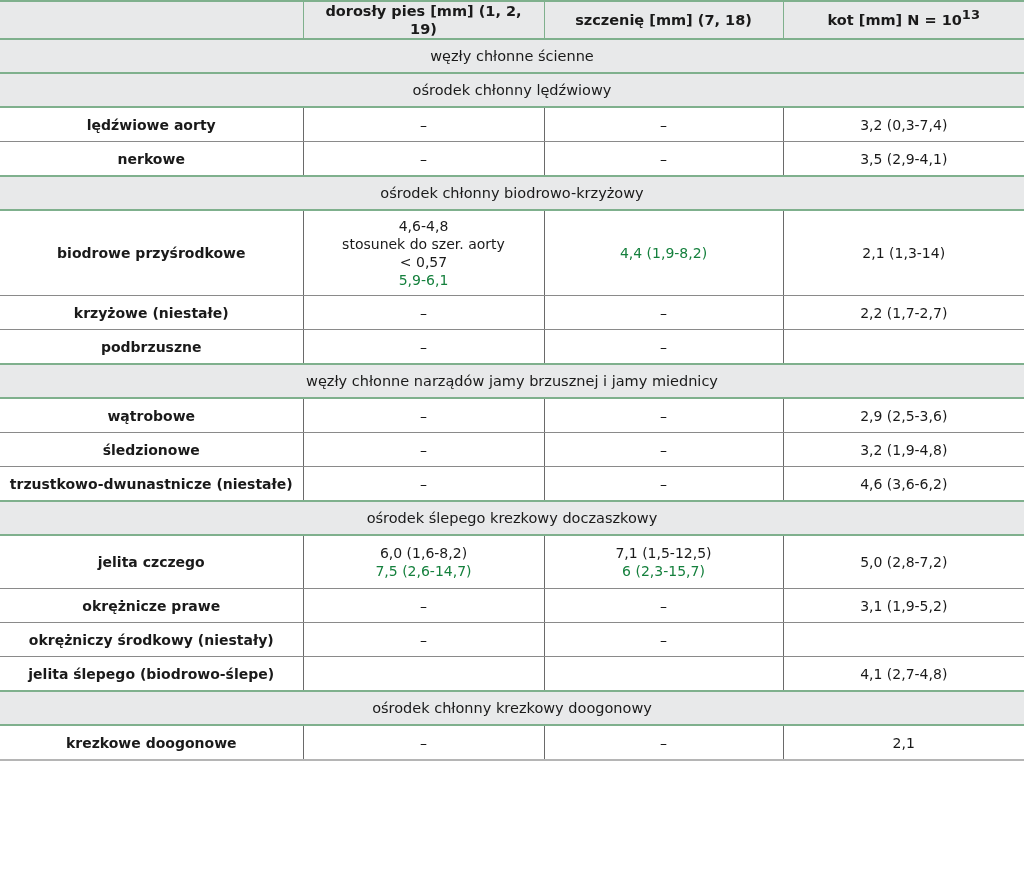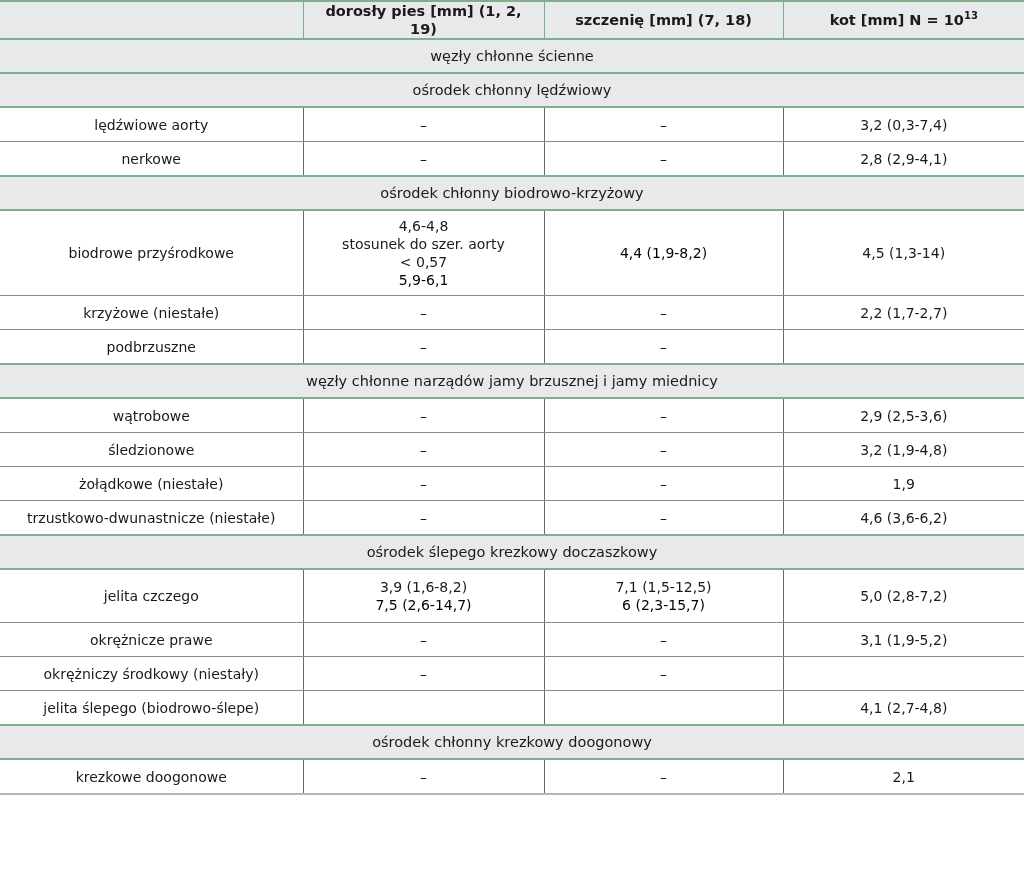--- a/index.html
+++ b/index.html
@@ -10,26 +10,26 @@
   col.c2 { width: 239px; }
   col.c3 { width: 241px; }
   td, th { text-align: center; vertical-align: middle; padding: 0 6px; line-height: 18px; }
   tr.head th { background: #e8e9ea; font-weight: bold; height: 36px; font-size: 14.5px;
                border-top: 2px solid #7fb08d; border-bottom: 2px solid #7fb08d;
                border-left: 1px solid #7fb08d; }
   tr.head th:first-child { border-left: none; }
   tr.section td { background: #e8e9ea; font-weight: normal; height: 32px; font-size: 14.5px;
                   border-top: 2px solid #7fb08d; border-bottom: 2px solid #7fb08d; }
   tr.row td { background: #ffffff; border-bottom: 1px solid #8a8a8a; border-left: 1px solid #6a6a6a; height: 33px; }
-  tr.row td:first-child { border-left: none; }
+  tr.row td:first-child { border-left: none; font-weight: bold; }
   tr.row.tall td { height: 84px; }
   tr.row.mid td { height: 52px; }
   tr.row.last td { border-bottom: 2px solid #b5b5b5; }
-  .green { color: #000000; }
-  sup { font-size: 10px; vertical-align: super; line-height: 0; text-align: right; }
+  .green { color: #15803d; }
+  sup { font-size: 13px; vertical-align: super; line-height: 0; text-align: right; }
   .line { display: block; }
 </style>
 </head>
 <body>
 
 <table>
   <colgroup>
       <col class="c0">
       <col class="c1">
       <col class="c2">
@@ -53,37 +53,37 @@
   <tr class="row">
     <td>lędźwiowe aorty</td>
     <td>–</td>
     <td>–</td>
     <td>3,2 (0,3-7,4)</td>
   </tr>
   <tr class="row">
     <td>nerkowe</td>
     <td>–</td>
     <td>–</td>
-    <td>2,8 (2,9-4,1)</td>
+    <td>3,5 (2,9-4,1)</td>
   </tr>
 
   <tr class="section">
         <td colspan="4">ośrodek chłonny biodrowo-krzyżowy</td>
       </tr>
 
   <tr class="row tall">
     <td>biodrowe przyśrodkowe</td>
     <td>
       <span class="line">4,6-4,8</span>
       <span class="line">stosunek do szer. aorty</span>
       <span class="line">&lt; 0,57</span>
       <span class="line green">5,9-6,1</span>
     </td>
     <td class="green">4,4 (1,9-8,2)</td>
-    <td>4,5 (1,3-14)</td>
+    <td>2,1 (1,3-14)</td>
   </tr>
   <tr class="row">
     <td>krzyżowe (niestałe)</td>
     <td>–</td>
     <td>–</td>
     <td>2,2 (1,7-2,7)</td>
   </tr>
   <tr class="row">
     <td>podbrzuszne</td>
     <td>–</td>
@@ -101,40 +101,34 @@
     <td>–</td>
     <td>2,9 (2,5-3,6)</td>
   </tr>
   <tr class="row">
     <td>śledzionowe</td>
     <td>–</td>
     <td>–</td>
     <td>3,2 (1,9-4,8)</td>
   </tr>
   <tr class="row">
-    <td>żołądkowe (niestałe)</td>
-    <td>–</td>
-    <td>–</td>
-    <td>1,9</td>
-  </tr>
-  <tr class="row">
     <td>trzustkowo-dwunastnicze (niestałe)</td>
     <td>–</td>
     <td>–</td>
     <td>4,6 (3,6-6,2)</td>
   </tr>
 
   <tr class="section">
         <td colspan="4">ośrodek ślepego krezkowy doczaszkowy</td>
       </tr>
 
   <tr class="row mid">
     <td>jelita czczego</td>
     <td>
-      <span class="line">3,9 (1,6-8,2)</span>
+      <span class="line">6,0 (1,6-8,2)</span>
       <span class="line green">7,5 (2,6-14,7)</span>
     </td>
     <td>
       <span class="line">7,1 (1,5-12,5)</span>
       <span class="line green">6 (2,3-15,7)</span>
     </td>
     <td>5,0 (2,8-7,2)</td>
   </tr>
   <tr class="row">
     <td>okrężnicze prawe</td>

